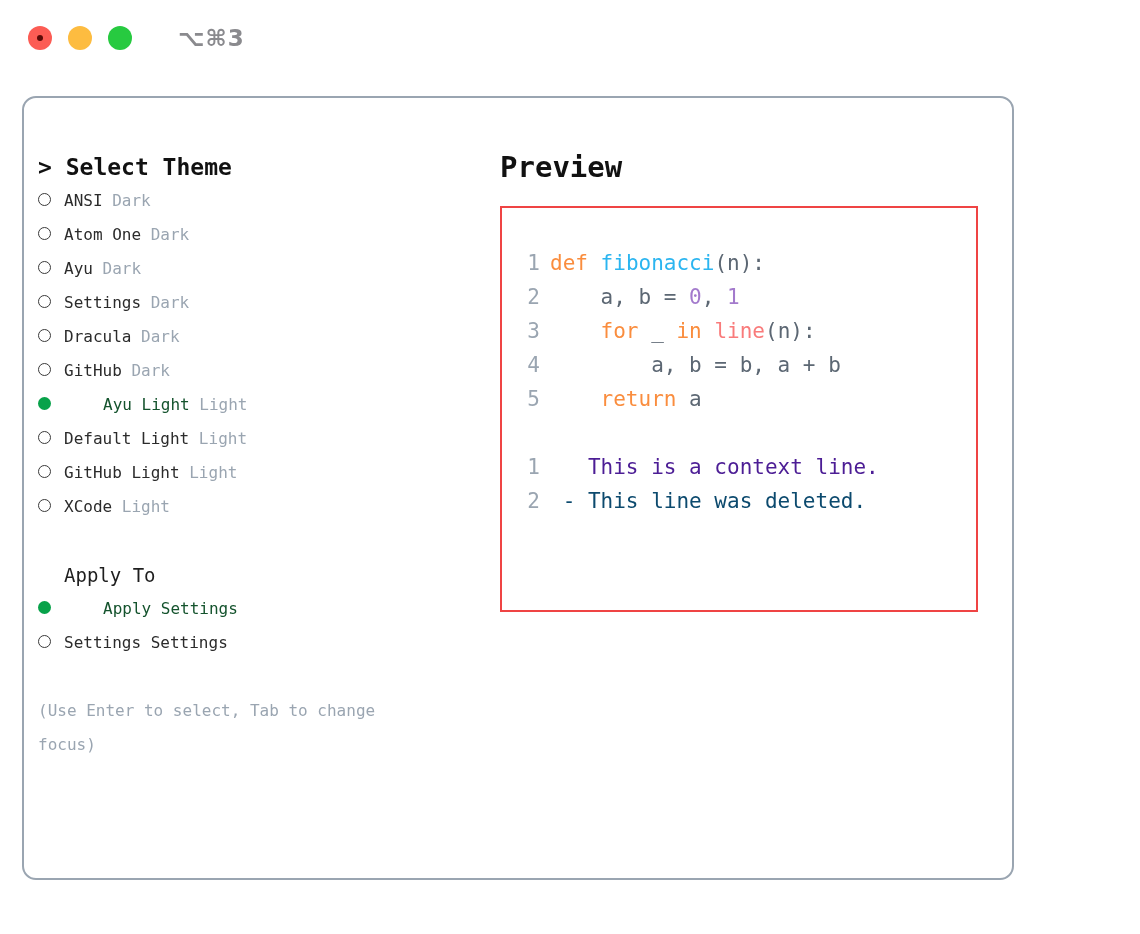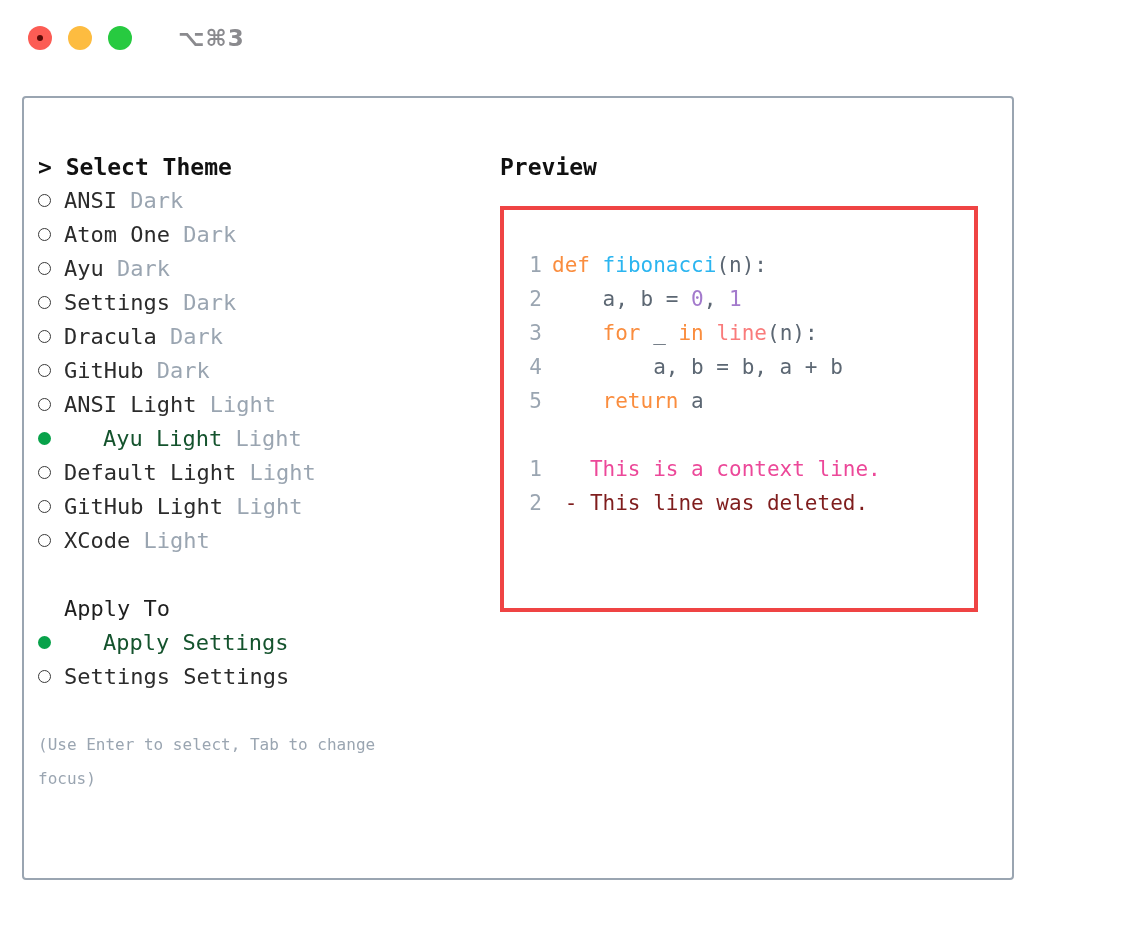--- a/index.html
+++ b/index.html
@@ -57,21 +57,21 @@
   }
 
   
   #card {
     position: absolute;
     left: 22px;
     top: 96px;
     width: 992px;
     height: 784px;
     border: 2px solid #9AA5B1;
-    border-radius: 4px;
+    border-radius: 14px;
     box-sizing: border-box;
     background: #ffffff;
   }
   #card-inner {
     position: relative;
     width: 100%;
     height: 100%;
   }
 
   
@@ -82,21 +82,21 @@
     width: 430px;
   }
   .section-title {
     font-size: 23px;
     font-weight: bold;
     color: #111111;
     line-height: 34px;
     white-space: pre;
   }
   .opt-row {
-    font-size: 22px;
+    font-size: 16px;
     line-height: 34px;
     color: #2B2B2B;
     white-space: pre;
     display: block;
   }
   .marker {
     display: inline-block;
     width: 26px;
   }
   .marker .dot-filled {
@@ -119,21 +119,21 @@
     vertical-align: middle;
     position: relative;
     top: -2px;
   }
   .opt-row.selected .opt-label { color: #14532d; margin-left: 39px; }
   .opt-label { color: #2B2B2B; }
   .opt-tag {
     color: #9AA5B1;
   }
   #apply-title {
-    font-size: 22px;
+    font-size: 19px;
     font-weight: normal;
     color: #1E1E1E;
     line-height: 34px;
     padding-left: 26px;
     white-space: pre;
   }
   #apply-block { margin-top: 34px; }
   #hint {
     margin-top: 34px;
     font-size: 16px;
@@ -143,31 +143,31 @@
   }
 
   
   #right-pane {
     position: absolute;
     left: 476px;
     top: 52px;
     width: 500px;
   }
   #preview-title {
-    font-size: 23px;
+    font-size: 29px;
     font-weight: bold;
     color: #111111;
     line-height: 34px;
     margin-bottom: 22px;
     white-space: pre;
   }
   #preview-box {
     width: 478px;
     height: 406px;
-    border: 4px solid #ef4444;
+    border: 2px solid #ef4444;
     box-sizing: border-box;
     padding: 38px 0 0 16px;
     background: #ffffff;
   }
   .code-line {
     font-size: 21px;
     line-height: 34px;
     white-space: pre;
     color: #5C6773;
   }
@@ -178,22 +178,22 @@
     color: #9AA5B1;
     margin-right: 10px;
   }
   .kw   { color: #FA8D3E; }
   .fn   { color: #2BB5F0; }
   .num  { color: #A37ACC; }
   .call { color: #F97B7B; }
   .plain{ color: #5C6773; }
 
   .diff-gap { height: 34px; }
-  .diff-context { color: #ec4899; }
-  .diff-del     { color: #7f1d1d; }
+  .diff-context { color: #4c1d95; }
+  .diff-del     { color: #0c4a6e; }
   .diff-add     { color: #11D111; }
 </style>
 </head>
 <body>
 
 <div id="window">
 
   <div id="titlebar">
     <div class="traffic red"></div>
     <div class="traffic yellow"></div>
@@ -208,21 +208,20 @@
 
         <div class="section-title">&gt; Select Theme</div>
 
         <div id="theme-list">
             <div class="opt-row"><span class="marker"><span class="dot-empty"></span></span><span class="opt-label">ANSI</span><span class="opt-tag"> Dark</span></div>
             <div class="opt-row"><span class="marker"><span class="dot-empty"></span></span><span class="opt-label">Atom One</span><span class="opt-tag"> Dark</span></div>
             <div class="opt-row"><span class="marker"><span class="dot-empty"></span></span><span class="opt-label">Ayu</span><span class="opt-tag"> Dark</span></div>
             <div class="opt-row"><span class="marker"><span class="dot-empty"></span></span><span class="opt-label">Settings</span><span class="opt-tag"> Dark</span></div>
             <div class="opt-row"><span class="marker"><span class="dot-empty"></span></span><span class="opt-label">Dracula</span><span class="opt-tag"> Dark</span></div>
             <div class="opt-row"><span class="marker"><span class="dot-empty"></span></span><span class="opt-label">GitHub</span><span class="opt-tag"> Dark</span></div>
-            <div class="opt-row"><span class="marker"><span class="dot-empty"></span></span><span class="opt-label">ANSI Light</span><span class="opt-tag"> Light</span></div>
             <div class="opt-row selected"><span class="marker"><span class="dot-filled"></span></span><span class="opt-label">Ayu Light</span><span class="opt-tag"> Light</span></div>
             <div class="opt-row"><span class="marker"><span class="dot-empty"></span></span><span class="opt-label">Default Light</span><span class="opt-tag"> Light</span></div>
             <div class="opt-row"><span class="marker"><span class="dot-empty"></span></span><span class="opt-label">GitHub Light</span><span class="opt-tag"> Light</span></div>
             <div class="opt-row"><span class="marker"><span class="dot-empty"></span></span><span class="opt-label">XCode</span><span class="opt-tag"> Light</span></div>
           </div>
 
         <div id="apply-block">
           <div id="apply-title">Apply To</div>
           <div id="apply-list">
               <div class="opt-row selected"><span class="marker"><span class="dot-filled"></span></span><span class="opt-label">Apply Settings</span></div>

